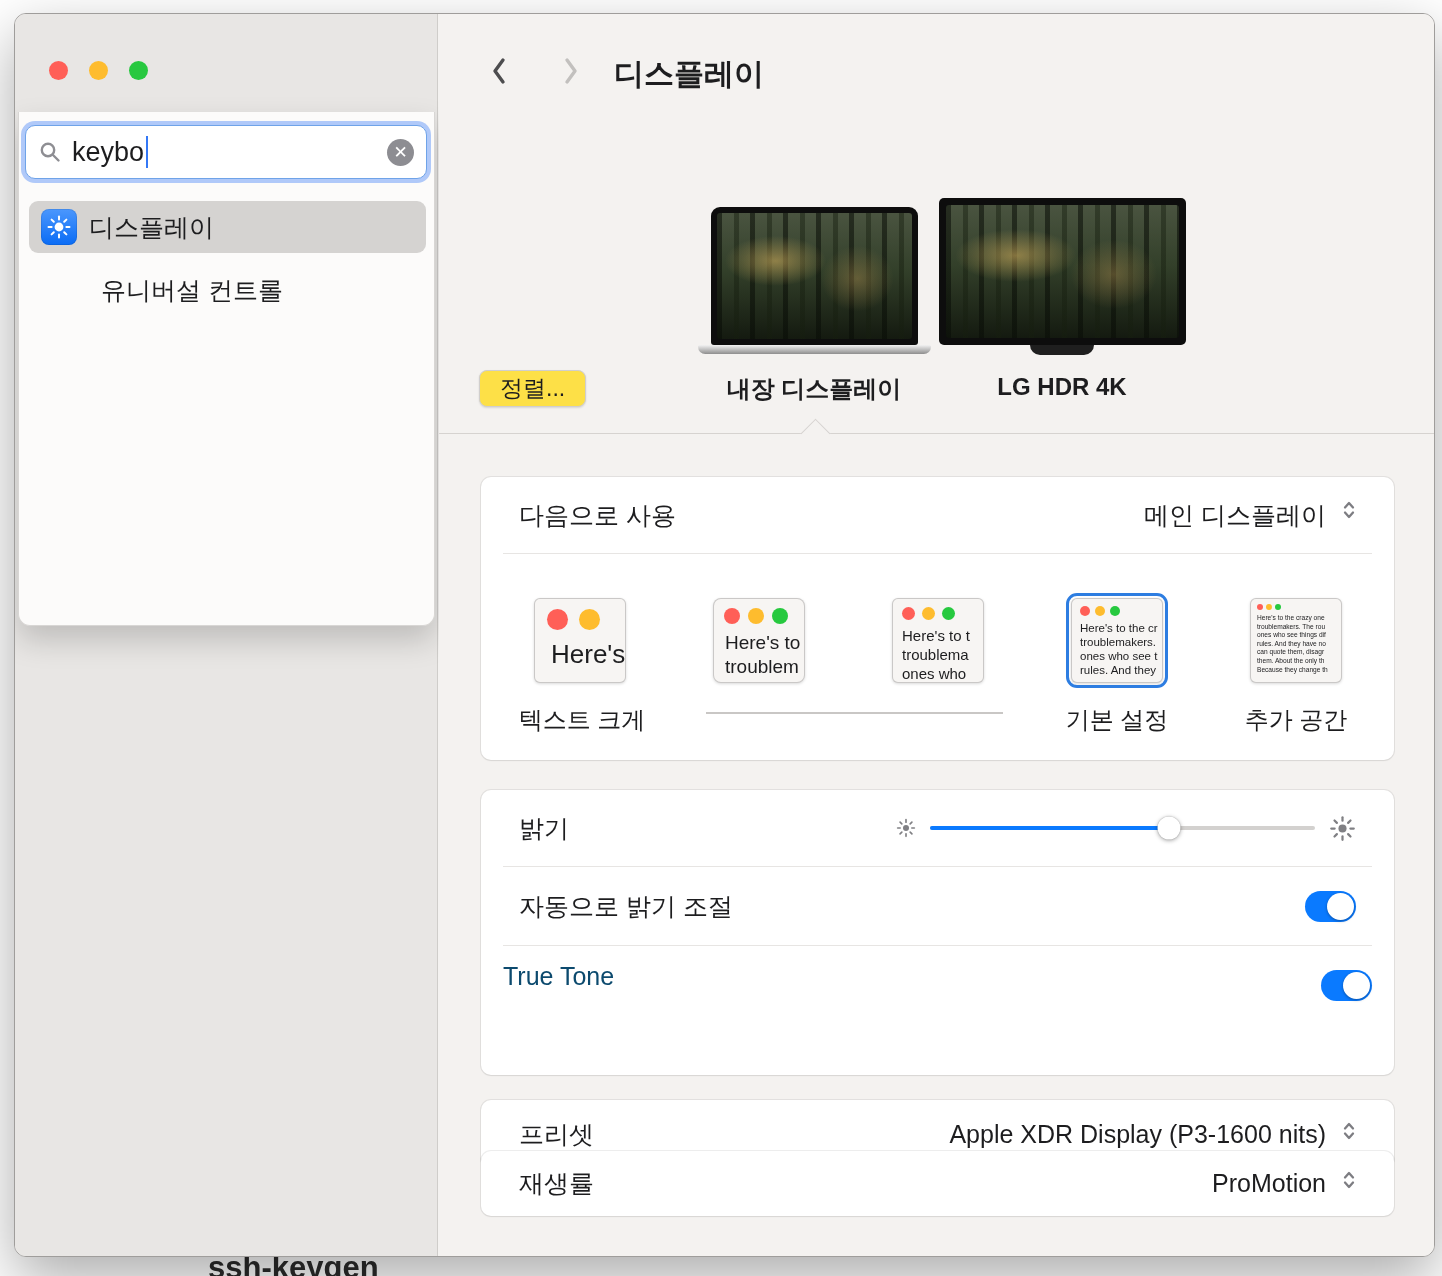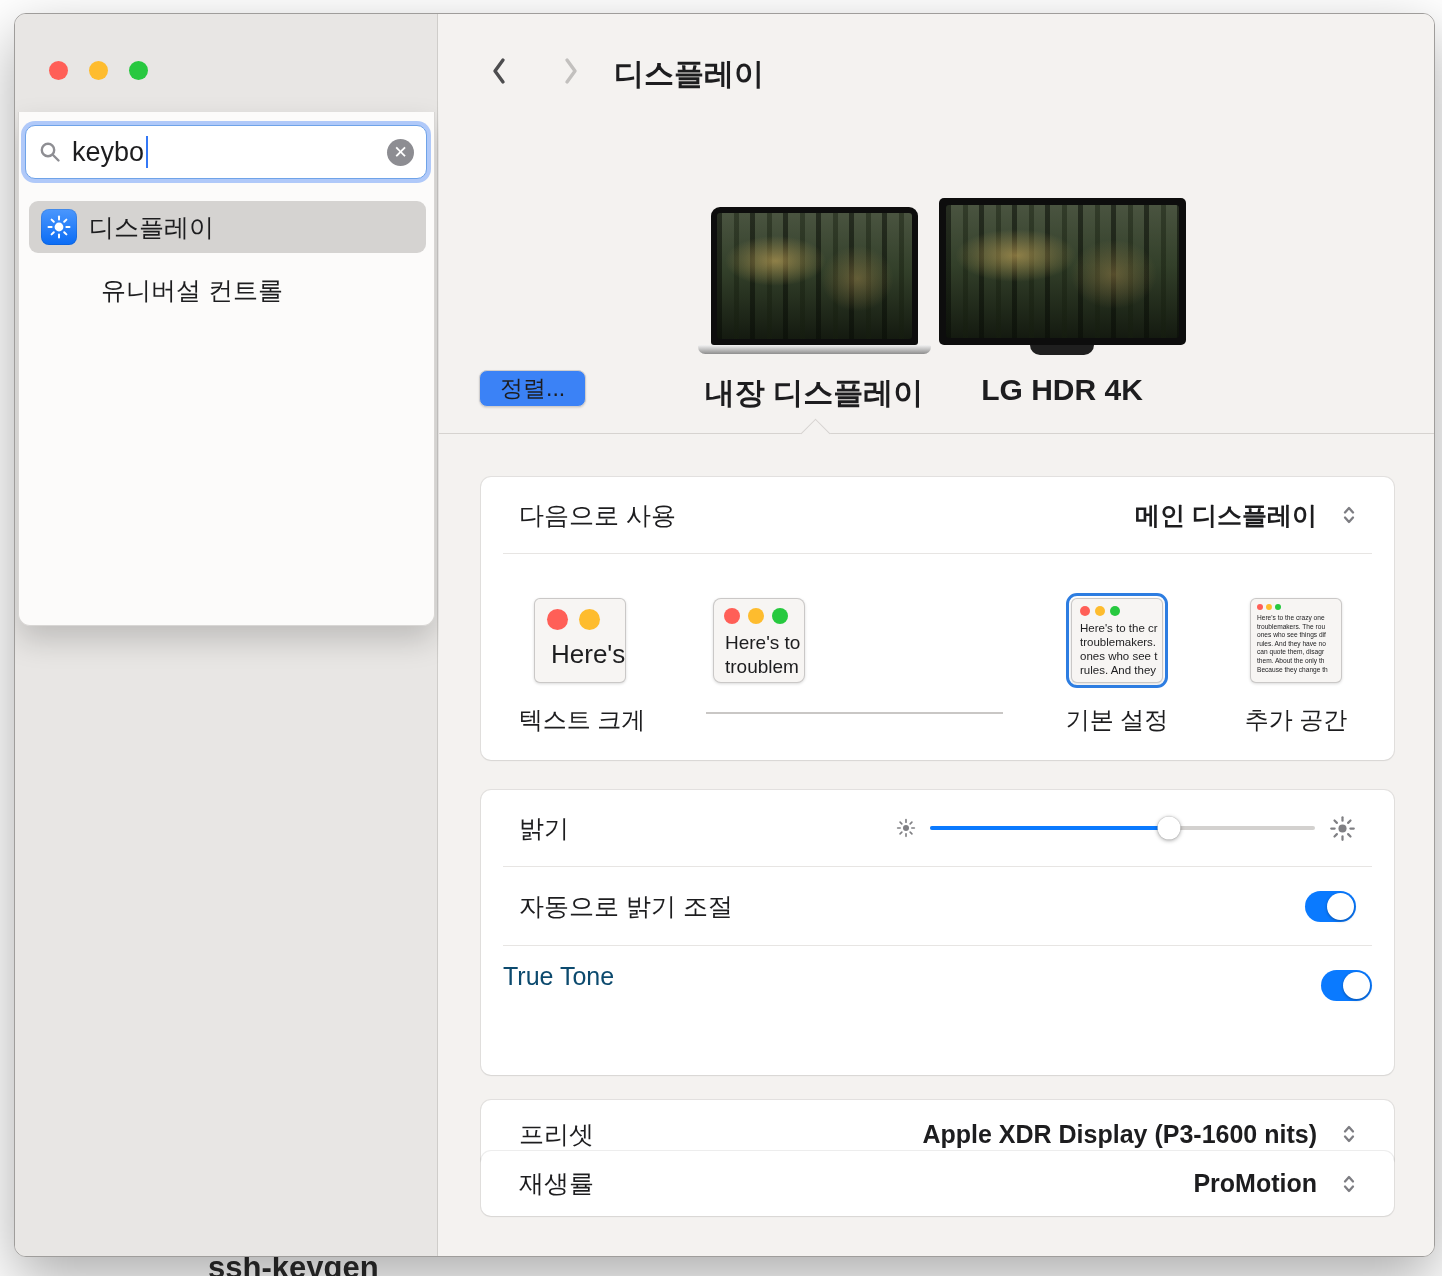--- a/index.html
+++ b/index.html
@@ -101,25 +101,25 @@
   .monitor-screen {
     position:absolute; left:500px; top:184px; width:247px; height:147px;
     background:#0d0d0d; border-radius:5px; padding:7px; cursor:pointer;
   }
   .monitor-stand {
     position:absolute; left:591px; top:331px; width:64px; height:10px;
     background:#1f1f1f; border-radius:0 0 34px 34px;
   }
   .display-label {
     position:absolute; top:359px; transform:translateX(-50%);
-    font-size:30px; font-weight:600; white-space:nowrap;
+    font-size:24px; font-weight:600; white-space:nowrap;
   }
   .arrange-btn {
     position:absolute; left:40px; top:356px; height:37px; padding:0 20px;
-    background:#3b82f6; border:1px solid #d0cecd; border-radius:8px;
+    background:#fde047; border:1px solid #d0cecd; border-radius:8px;
     font-size:23px; color:#1d1d1f; display:flex; align-items:center;
     box-shadow:0 1px 2px rgba(0,0,0,.12); cursor:pointer;
   }
 
   .section-divider { position:absolute; left:0; right:0; top:419px; height:1px; background:#d6d3d0; }
   .popover-arrow {
     position:absolute; left:366px; top:409px; width:21px; height:21px;
     background:#f4f2f0; border-top:1px solid #d6d3d0; border-left:1px solid #d6d3d0;
     transform:rotate(45deg);
   }
@@ -131,21 +131,21 @@
   }
   .card-1 { top:463px; height:283px; }
   .card-2 { top:776px; height:285px; }
   .card-3 { top:1086px; height:68px; }
   .card-4 { top:1137px; height:65px; }
 
   .row { display:flex; align-items:center; justify-content:space-between; padding:0 38px; }
   .row-label { font-size:25px; color:#1d1d1f; }
   .inner-div { height:1px; background:#e7e5e3; margin:0 22px; }
 
-  .popup { display:flex; align-items:center; gap:25px; cursor:pointer;font-weight:bold; }
+  .popup { display:flex; align-items:flex-start; gap:16px; cursor:pointer; }
   .popup-value { font-size:25px; color:#1d1d1f; }
 
   
   .thumb {
     position:absolute; top:121px; width:92px; height:85px;
     background:#f7f5f3; border:1px solid rgba(0,0,0,.18); border-radius:6px;
     box-shadow:0 1px 3px rgba(0,0,0,.15); overflow:hidden; cursor:pointer;
   }
   .thumb.selected { outline:3px solid #2d7de1; outline-offset:2px; }
   .dots { display:flex; align-items:center; }
@@ -302,20 +302,30 @@
         <div class="thumb-text">Here's</div>
       </div>
       <div class="thumb o2" style="left:232px;border-radius:8px;">
         <div class="dots">
             <span class="d-red"></span>
             <span class="d-yel"></span>
             <span class="d-grn"></span>
           </div>
         <div class="thumb-text">Here's to
 troublem</div>
+      </div>
+      <div class="thumb o3" style="left:411px;">
+        <div class="dots">
+            <span class="d-red"></span>
+            <span class="d-yel"></span>
+            <span class="d-grn"></span>
+          </div>
+        <div class="thumb-text">Here's to t
+troublema
+ones who</div>
       </div>
       <div class="thumb o4 selected" style="left:590px;">
         <div class="dots">
             <span class="d-red"></span>
             <span class="d-yel"></span>
             <span class="d-grn"></span>
           </div>
         <div class="thumb-text">Here's to the cr
 troublemakers.
 ones who see t

